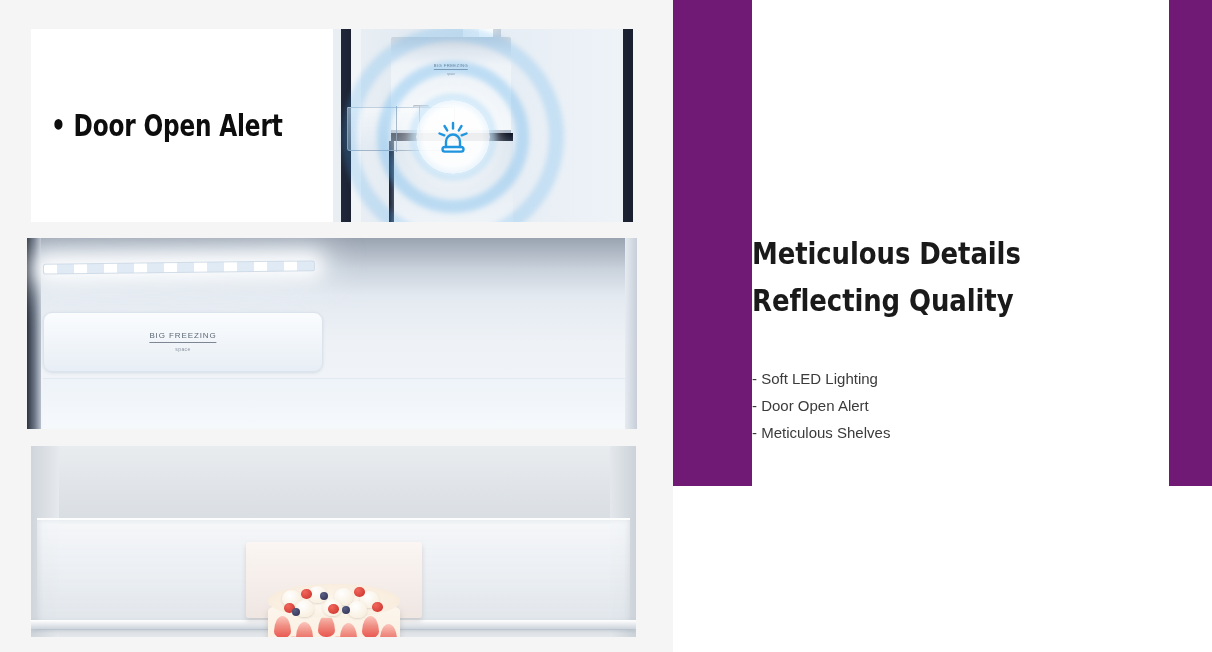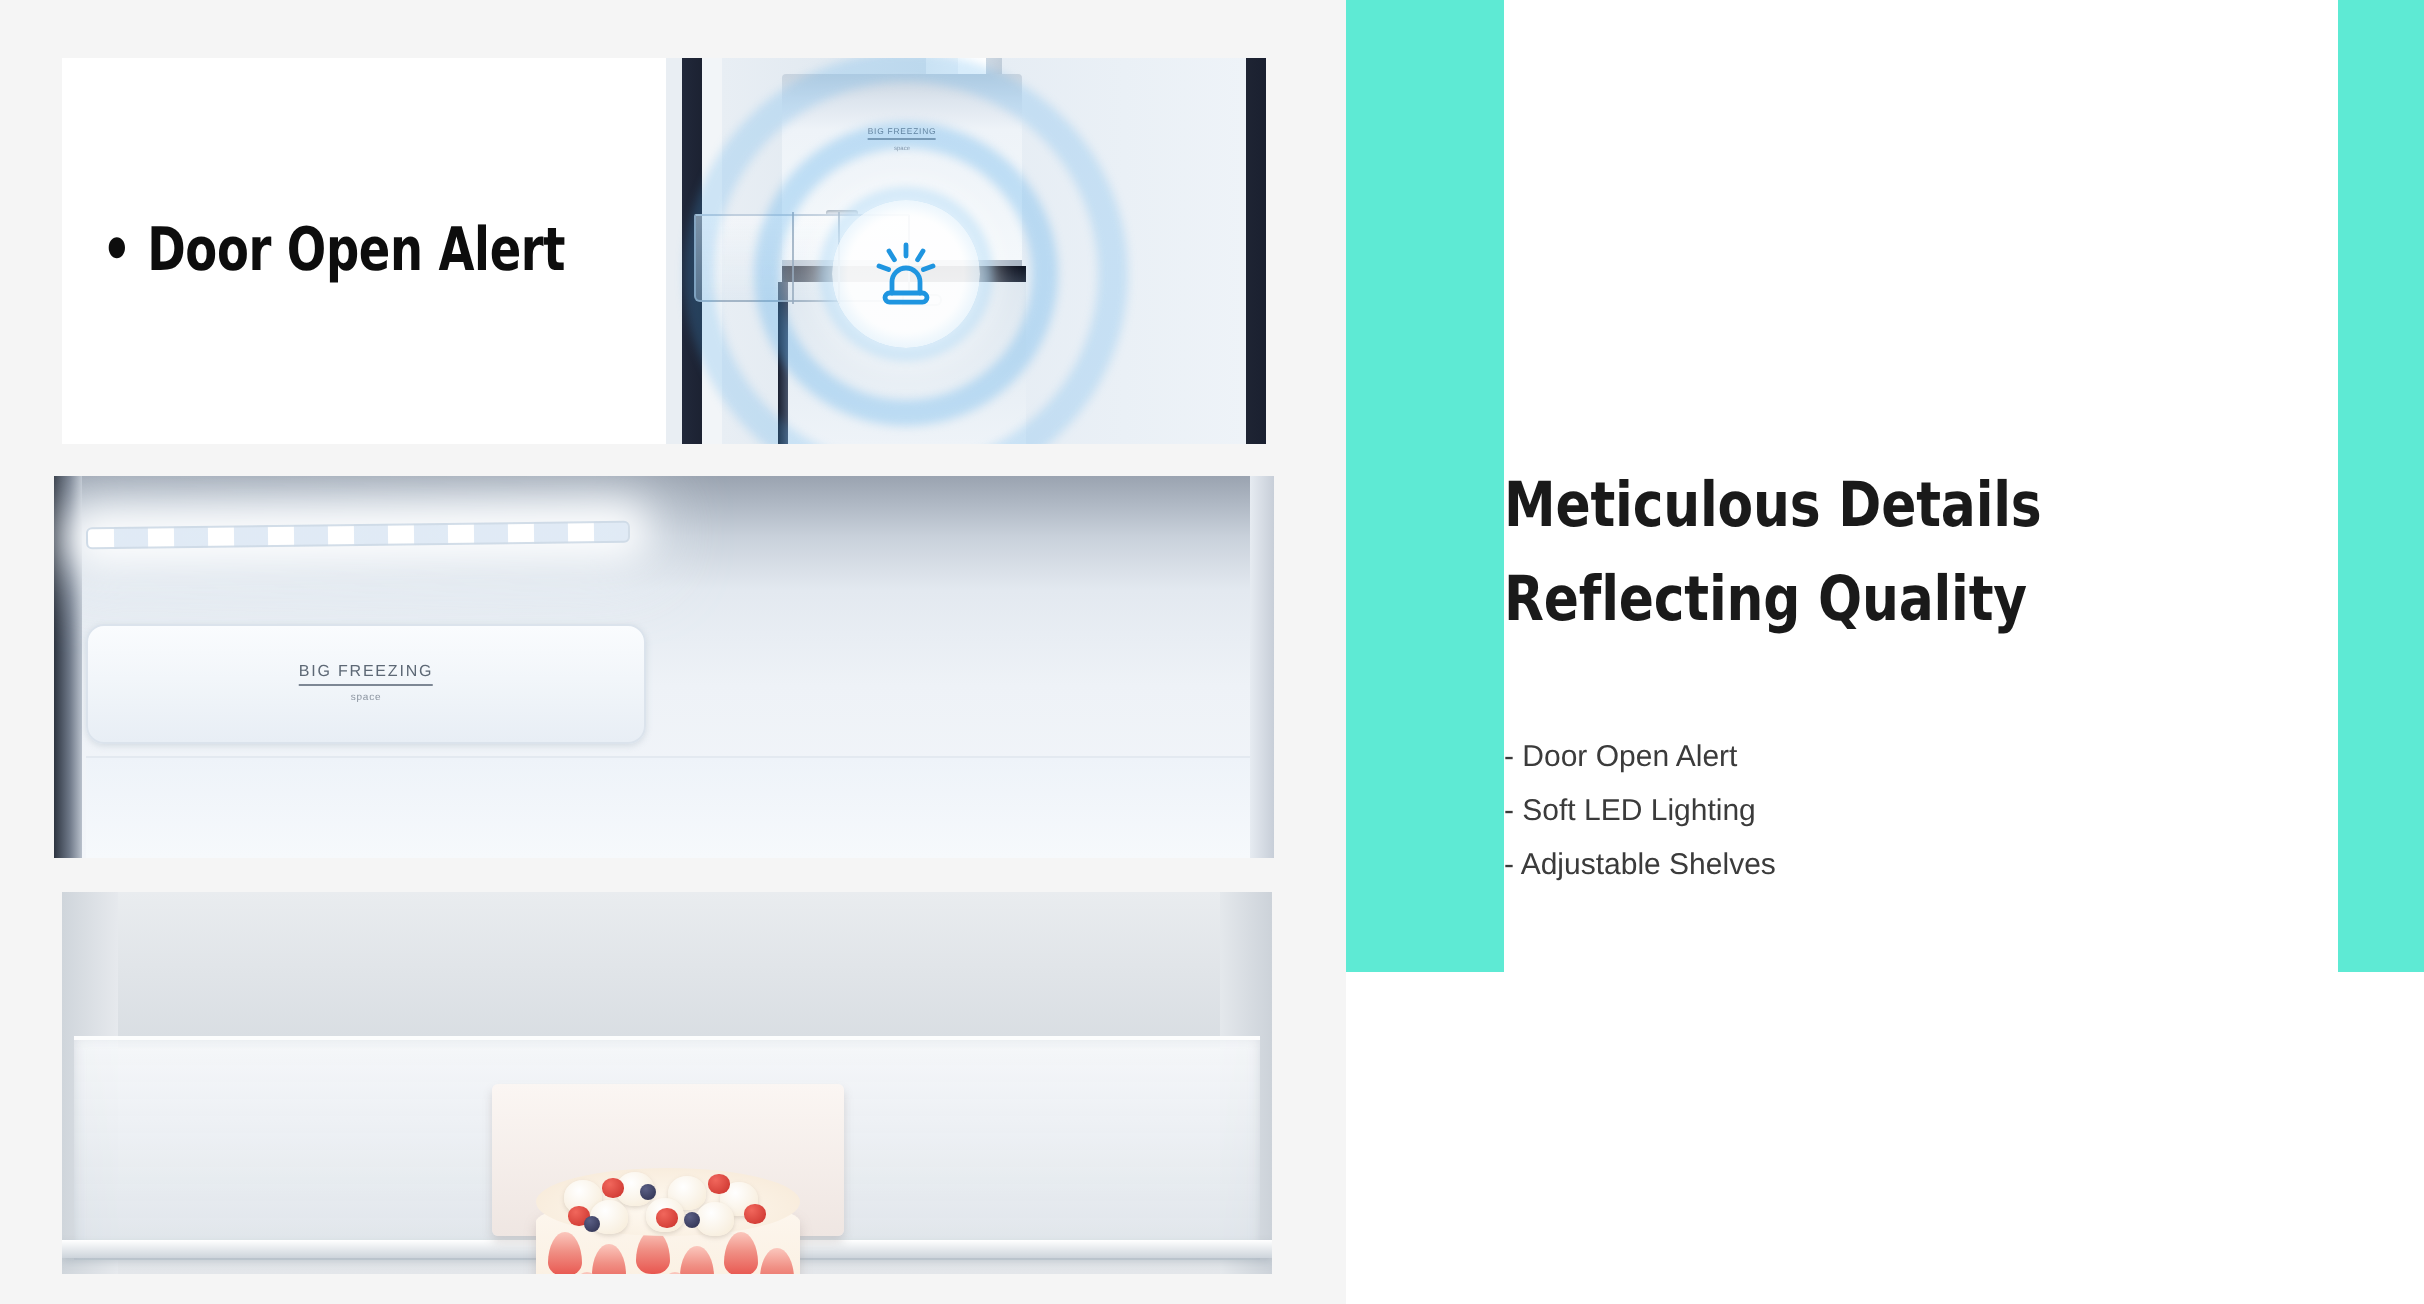--- a/index.html
+++ b/index.html
@@ -7,21 +7,21 @@
     width: 1212px;
     height: 652px;
     background: #ffffff;
     font-family: "Liberation Sans", sans-serif;
     overflow: hidden;
   }
   .page {
     position: relative;
     width: 1212px;
     height: 486px;
-    background: #5eead4;
+    background: #701a75;
   }
 
   
   .gallery {
     position: absolute;
     left: 0; top: 0;
     width: 673px;
     height: 652px;
     background: #f5f5f5;
   }
@@ -402,19 +402,19 @@
             </div>
           </div>
         </div>
       </div>
     </div>
   </div>
 
   <div class="info">
     <h1 class="info-title">Meticulous Details Reflecting Quality</h1>
     <ul class="info-list">
+      <li>- Soft LED Lighting</li>
       <li>- Door Open Alert</li>
-      <li>- Soft LED Lighting</li>
-      <li>- Adjustable Shelves</li>
+      <li>- Meticulous Shelves</li>
     </ul>
   </div>
 
 </div>
 
 </body></html>

